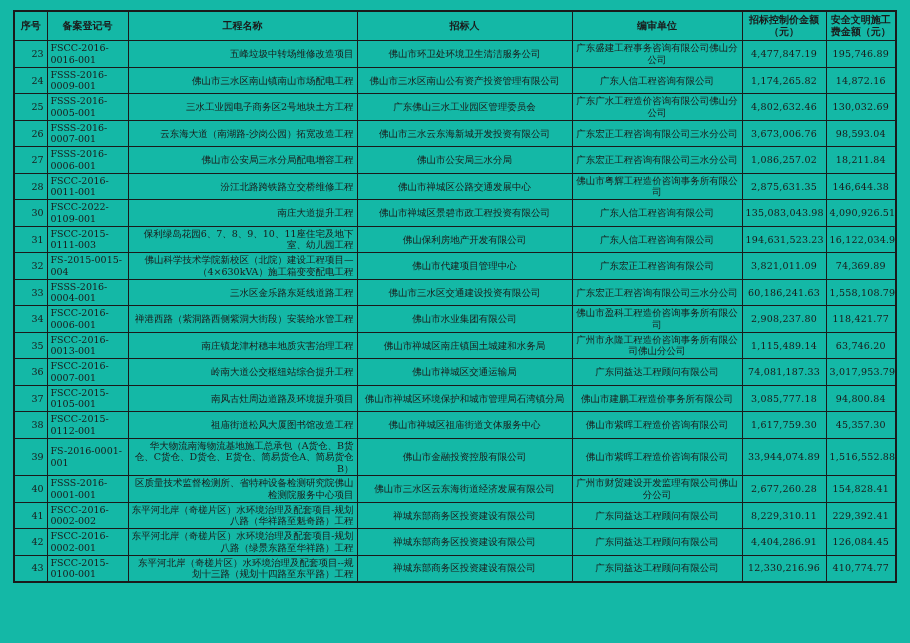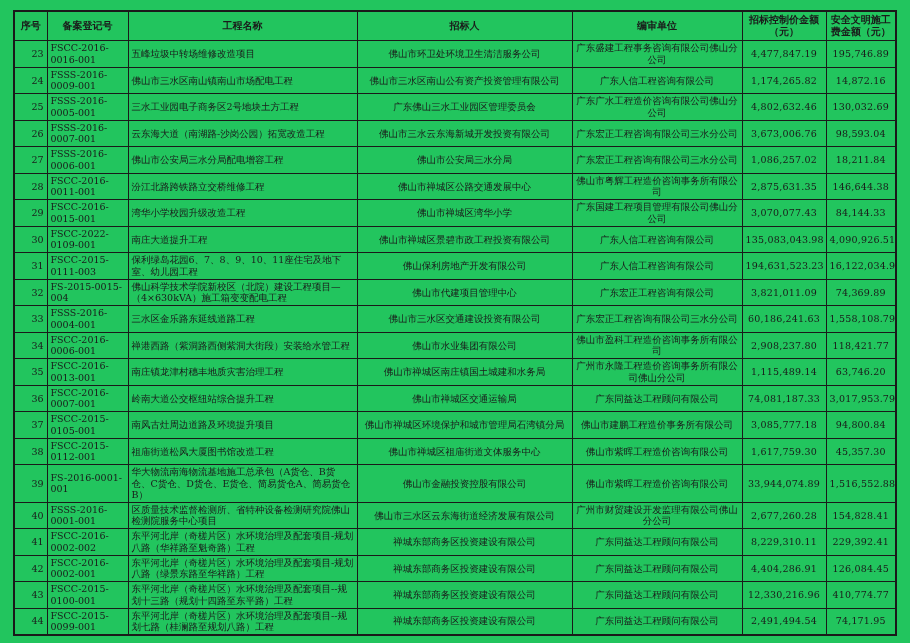--- a/index.html
+++ b/index.html
@@ -9,21 +9,21 @@
     width: 910px;
     height: 643px;
     overflow: hidden;
     font-family: "DejaVu Serif", "Liberation Serif", serif;
     color: #1a1a1a;
   }
   .page {
     position: relative;
     width: 910px;
     height: 643px;
-    background: #22c55e;
+    background: #14b8a6;
   }
   table.projects {
     position: absolute;
     left: 13px;
     top: 10px;
     width: 884px;
     border-collapse: collapse;
     table-layout: fixed;
     border: 2px solid #1a1a1a;
   }
@@ -44,21 +44,21 @@
   }
   table.projects tbody tr {
     height: 26.5px;
   }
   table.projects td {
     font-size: 9.5px;
     line-height: 11.5px;
   }
   td.c0 { text-align: right; }
   td.c1 { text-align: left; font-size: 9px; line-height: 11px; }
-  td.c2 { text-align: left; }
+  td.c2 { text-align: right; }
   td.c3 { text-align: center; }
   td.c4 { text-align: center; }
   td.c5, td.c6 {
     text-align: center;
     font-size: 9px;
     white-space: nowrap;
     letter-spacing: 0.2px;
     margin-top: 32px;
   }
 </style>
@@ -136,29 +136,20 @@
         <tr>
           <td class="c0">28</td>
           <td class="c1">FSCC-2016-0011-001</td>
           <td class="c2">汾江北路跨铁路立交桥维修工程</td>
           <td class="c3">佛山市禅城区公路交通发展中心</td>
           <td class="c4">佛山市粤辉工程造价咨询事务所有限公司</td>
           <td class="c5">2,875,631.35</td>
           <td class="c6">146,644.38</td>
         </tr>
         <tr>
-          <td class="c0">29</td>
-          <td class="c1">FSCC-2016-0015-001</td>
-          <td class="c2">湾华小学校园升级改造工程</td>
-          <td class="c3">佛山市禅城区湾华小学</td>
-          <td class="c4">广东国建工程项目管理有限公司佛山分公司</td>
-          <td class="c5">3,070,077.43</td>
-          <td class="c6">84,144.33</td>
-        </tr>
-        <tr>
           <td class="c0">30</td>
           <td class="c1">FSCC-2022-0109-001</td>
           <td class="c2">南庄大道提升工程</td>
           <td class="c3">佛山市禅城区景碧市政工程投资有限公司</td>
           <td class="c4">广东人信工程咨询有限公司</td>
           <td class="c5">135,083,043.98</td>
           <td class="c6">4,090,926.51</td>
         </tr>
         <tr>
           <td class="c0">31</td>
@@ -270,24 +261,15 @@
         </tr>
         <tr>
           <td class="c0">43</td>
           <td class="c1">FSCC-2015-0100-001</td>
           <td class="c2">东平河北岸（奇槎片区）水环境治理及配套项目--规划十三路（规划十四路至东平路）工程</td>
           <td class="c3">禅城东部商务区投资建设有限公司</td>
           <td class="c4">广东同益达工程顾问有限公司</td>
           <td class="c5">12,330,216.96</td>
           <td class="c6">410,774.77</td>
         </tr>
-        <tr>
-          <td class="c0">44</td>
-          <td class="c1">FSCC-2015-0099-001</td>
-          <td class="c2">东平河北岸（奇槎片区）水环境治理及配套项目--规划七路（桂澜路至规划八路）工程</td>
-          <td class="c3">禅城东部商务区投资建设有限公司</td>
-          <td class="c4">广东同益达工程顾问有限公司</td>
-          <td class="c5">2,491,494.54</td>
-          <td class="c6">74,171.95</td>
-        </tr>
       </tbody>
   </table>
 </div>
 
 </body></html>

